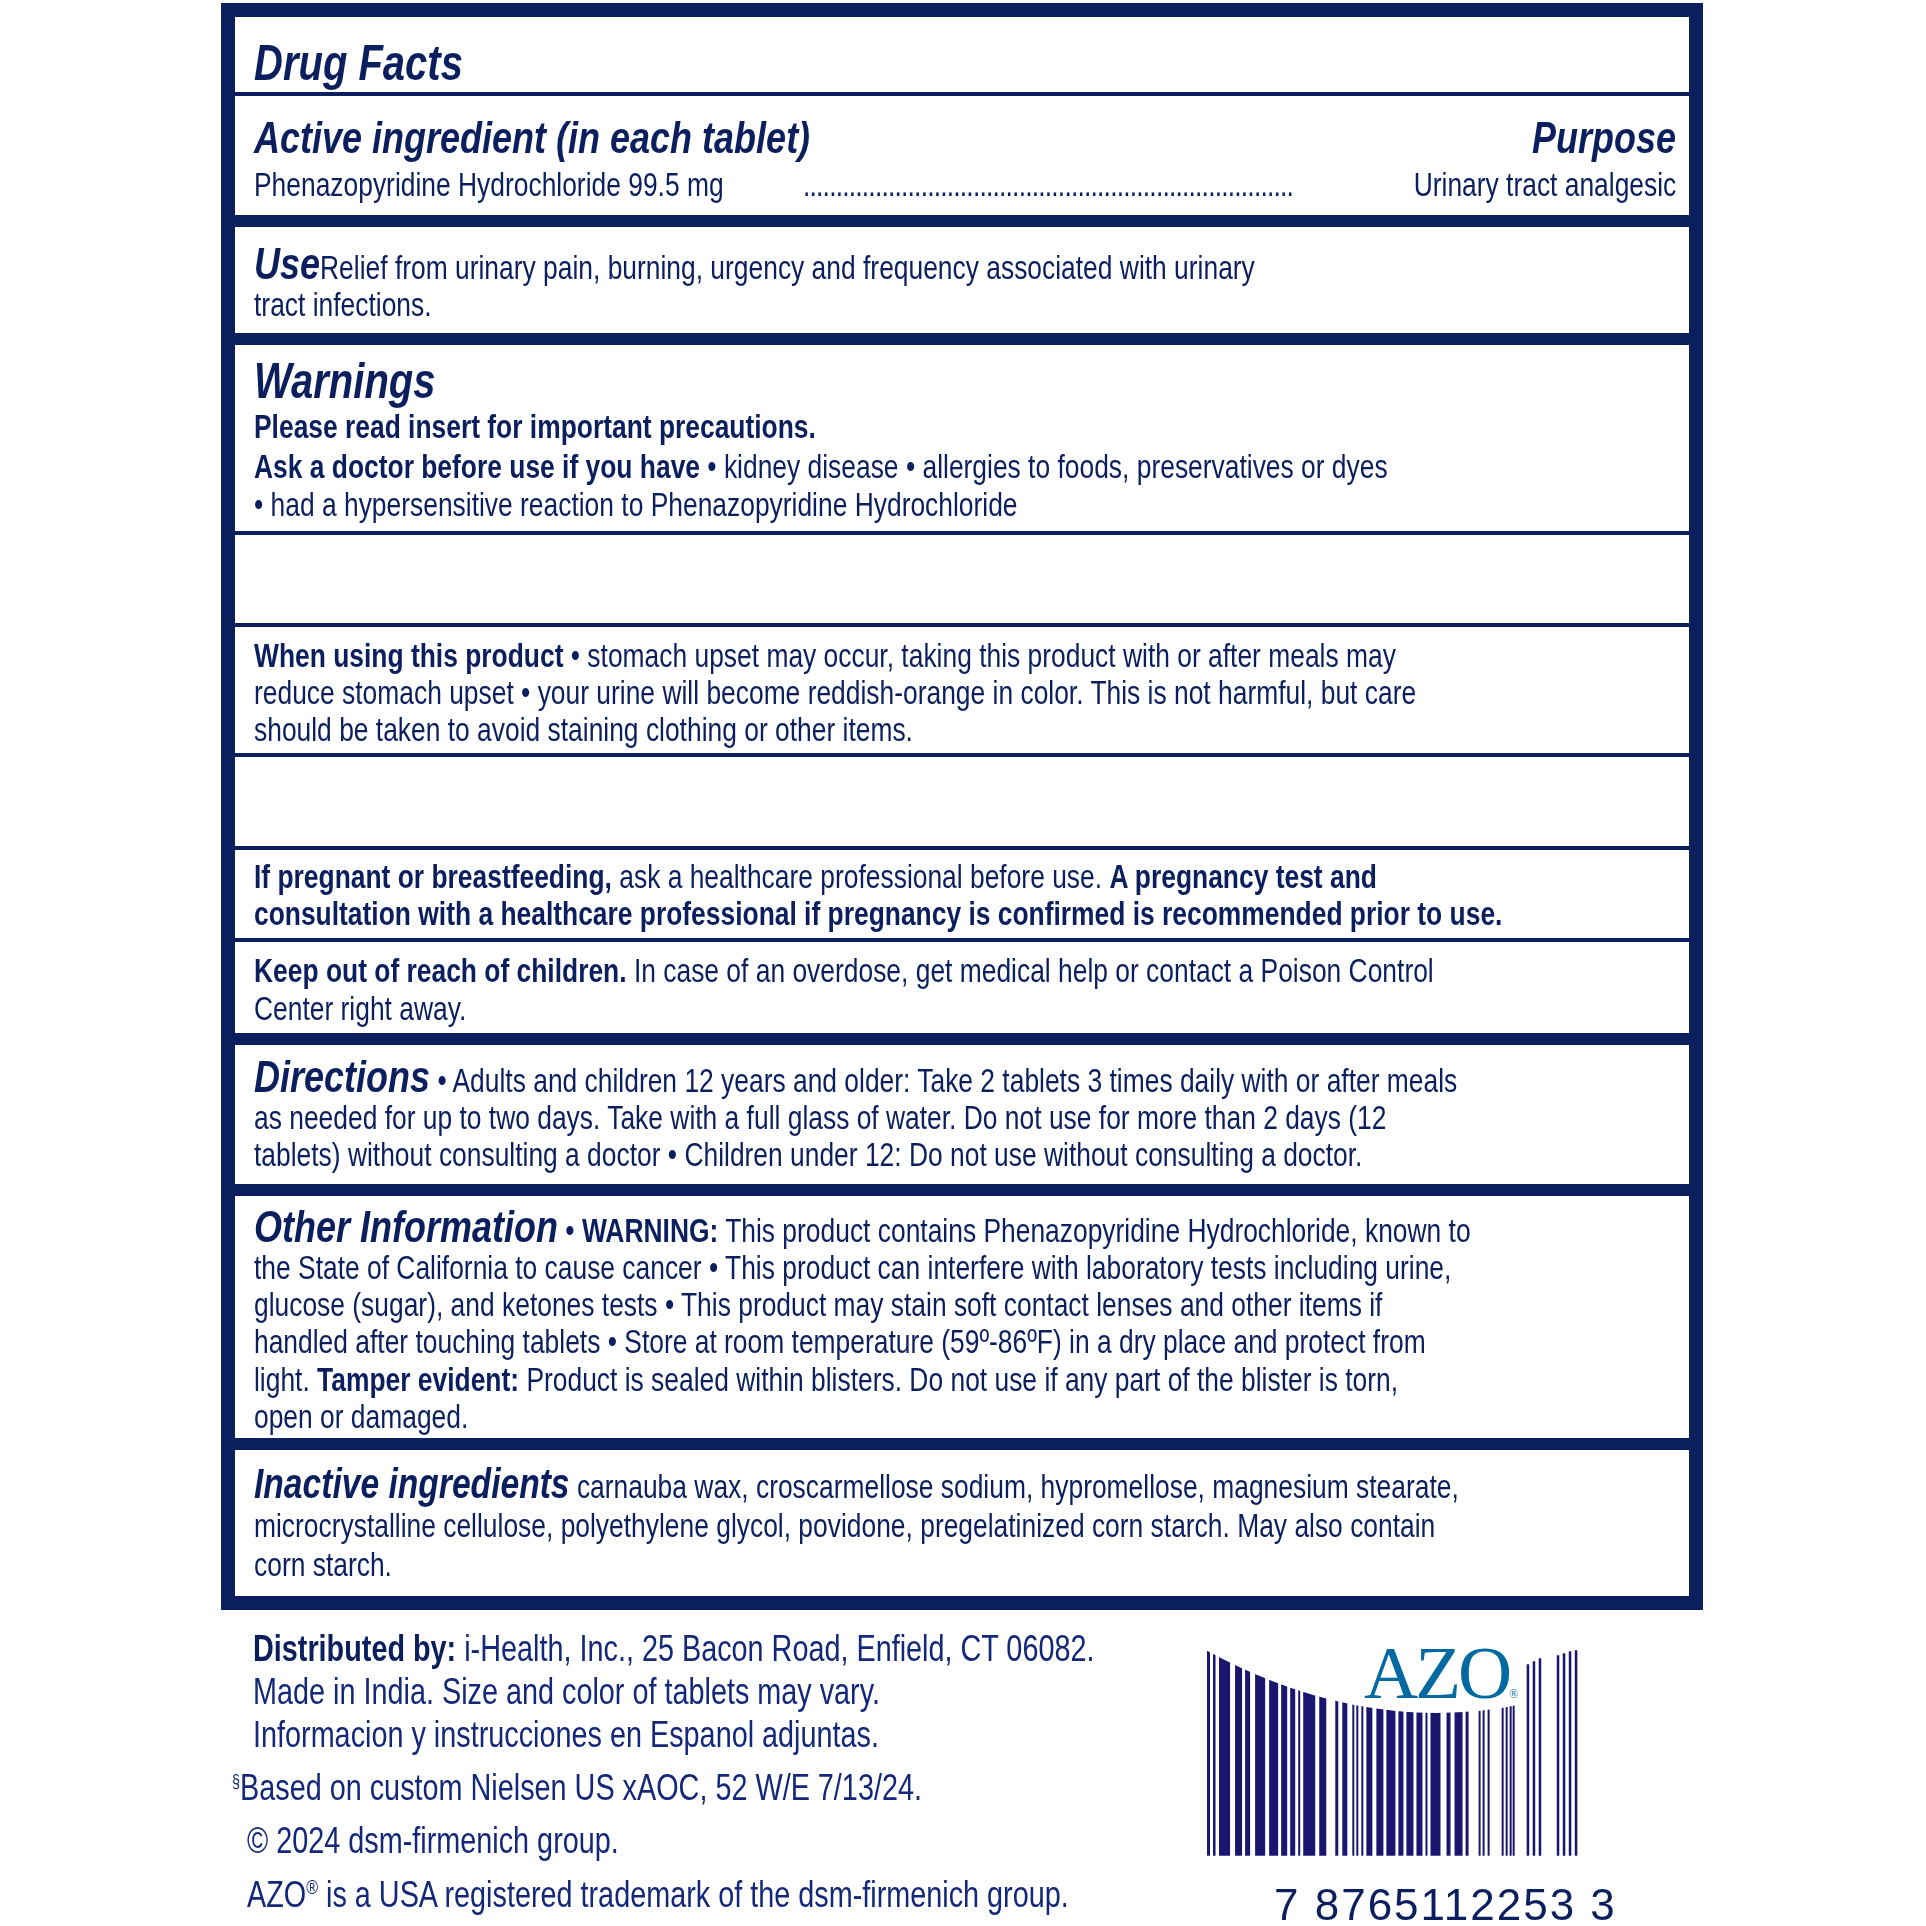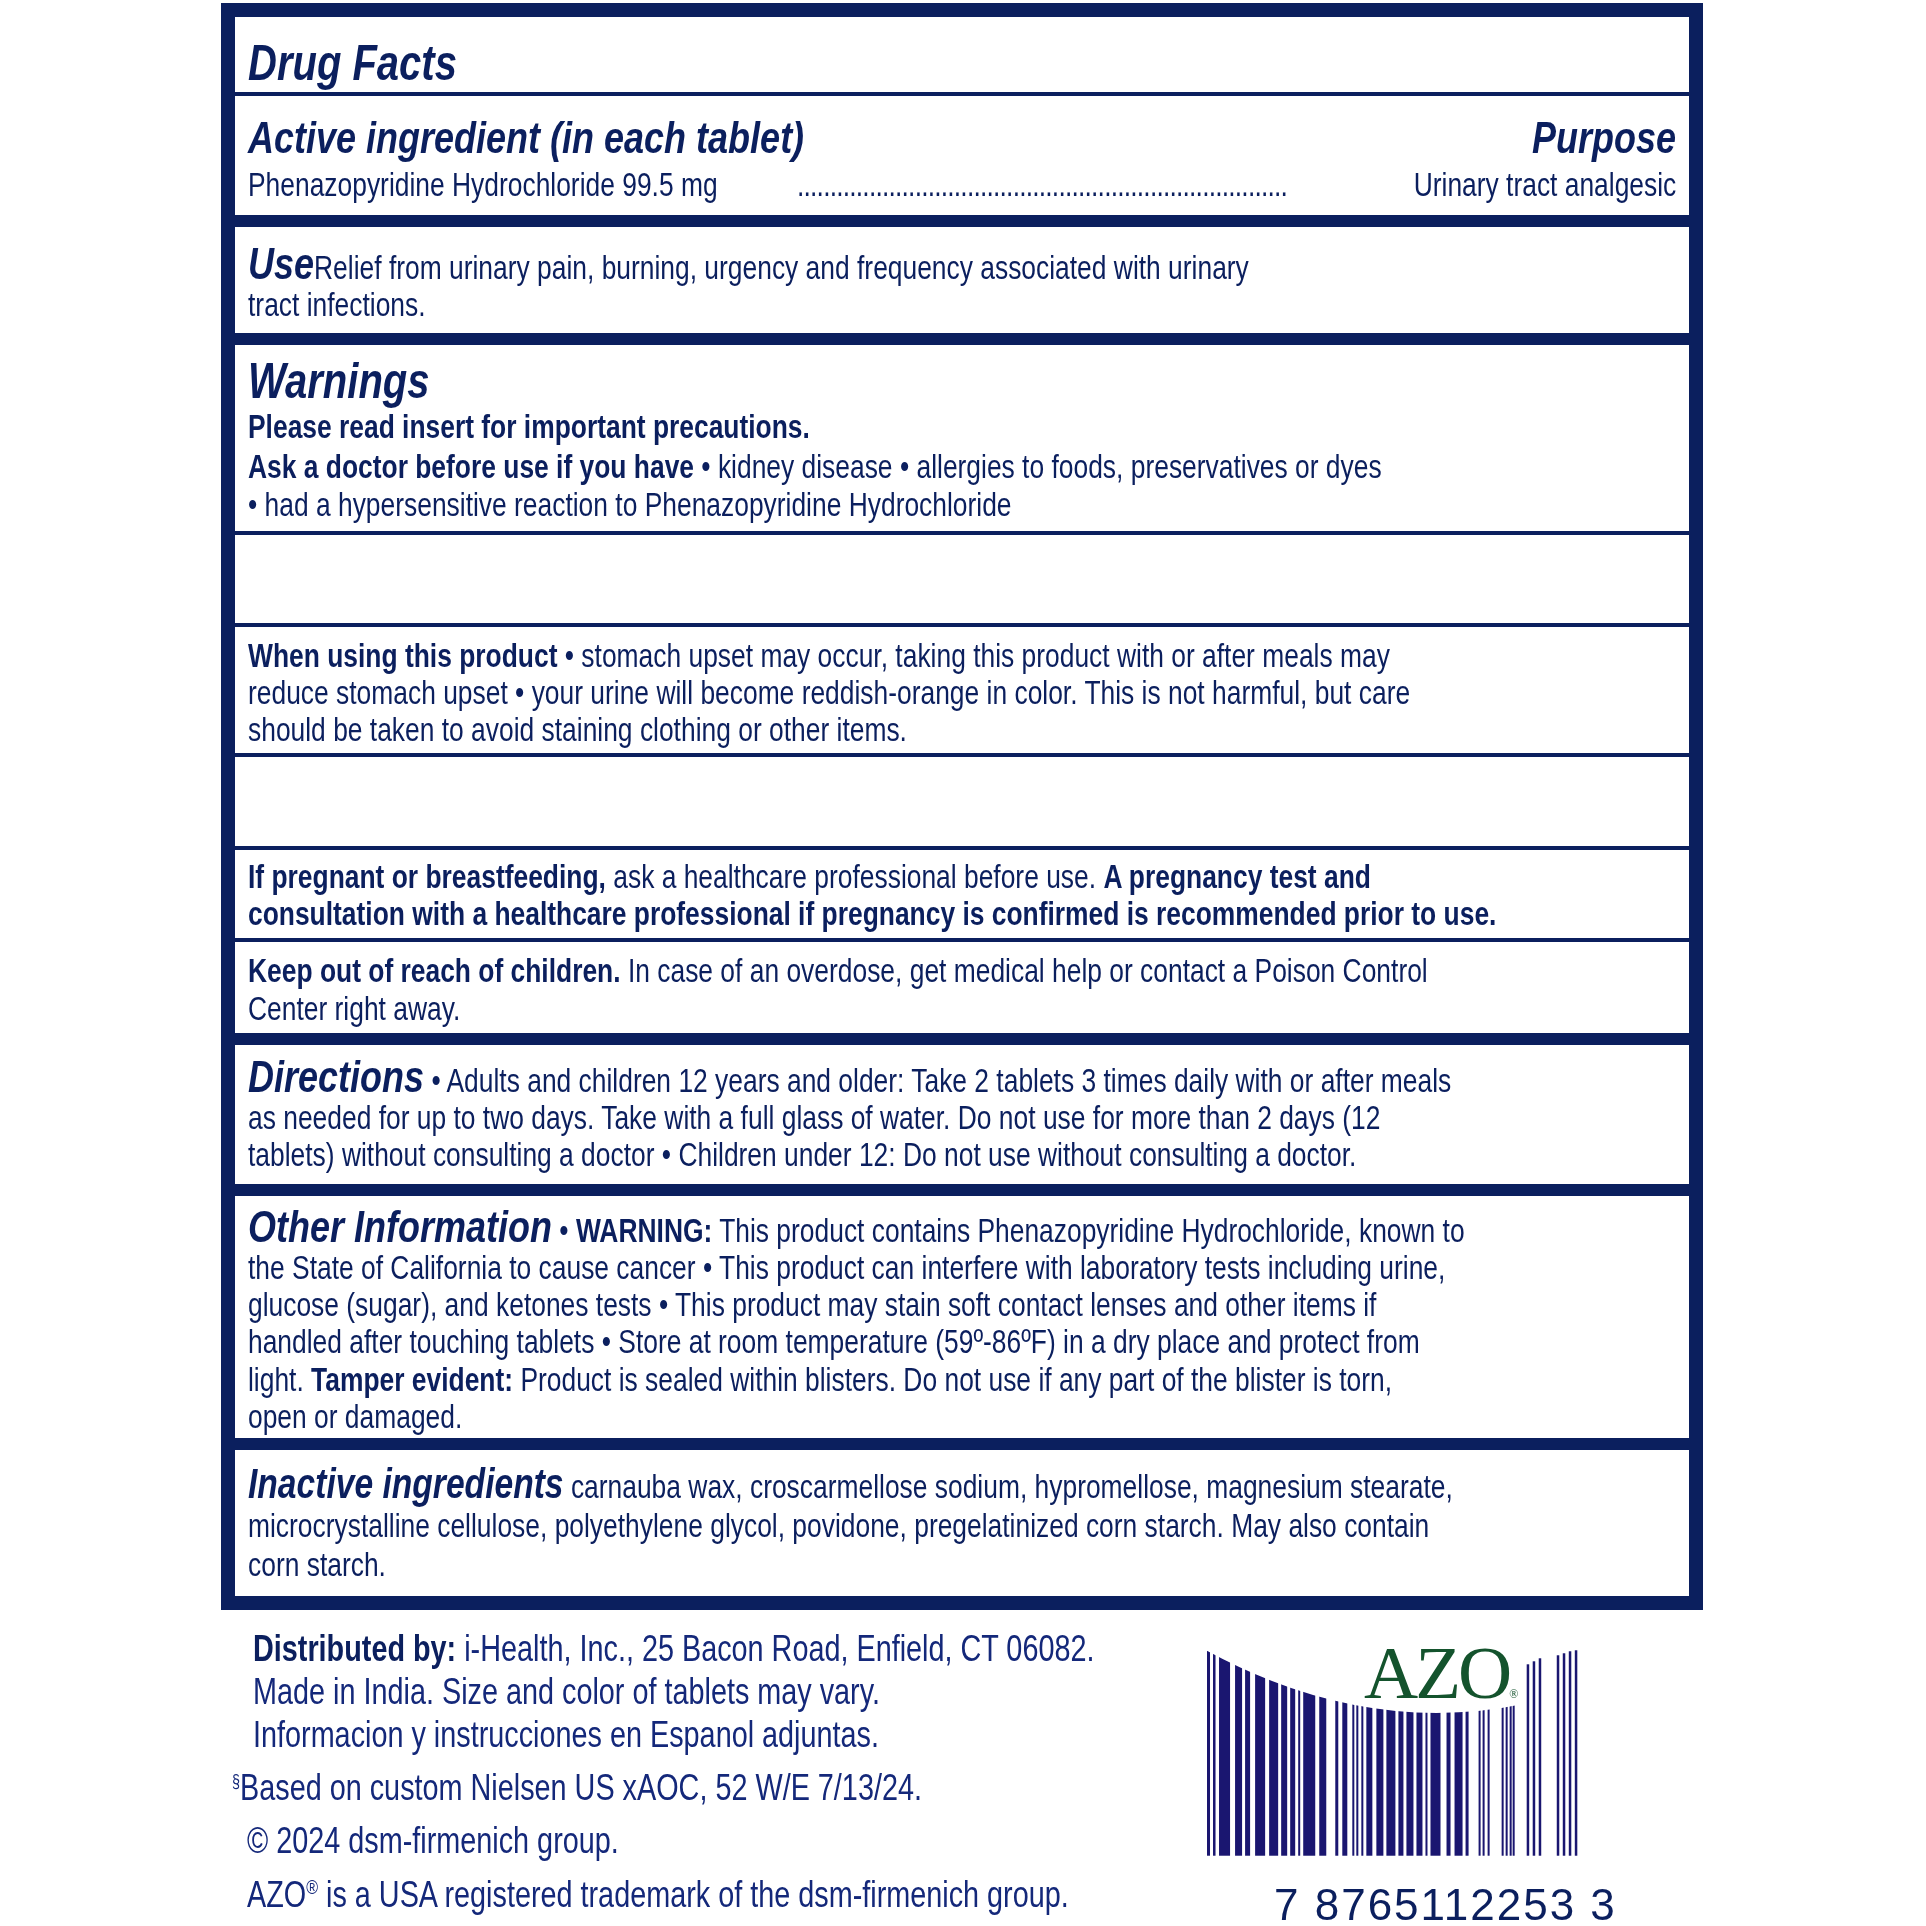--- a/index.html
+++ b/index.html
@@ -1,37 +1,37 @@
 <!DOCTYPE html>
 <html style="font-size:8px"><head>
 <meta charset="utf-8">
 <style>
   html, body { margin:0; padding:0; background:#ffffff; }
   body { width:1926px; height:1926px; position:relative; overflow:hidden;
          font-family:"Liberation Sans", sans-serif; color:#0b1f5e; }
   .panel { position:absolute; left:221px; top:3px; width:1482px; height:1607px;
            box-sizing:border-box; border:14px solid #0b1f5e; background:#fff; }
-  .sec { position:absolute; left:0; right:0; box-sizing:border-box; padding:0 13px 4px 13px; }
+  .sec { position:absolute; left:6px; right:0; box-sizing:border-box; padding:0 13px 4px 13px; }
   .bar-thick { position:absolute; left:0; right:0; height:12px; background:#0b1f5e; }
   .bar-thin { position:absolute; left:0; right:0; height:4px; background:#0b1f5e; }
   .line { position:absolute; left:13px; white-space:nowrap; font-size:33px; line-height:37px;
           transform:scaleX(0.80); transform-origin:left top; }
   .hd { font-weight:bold; font-style:italic; }
   .b { font-weight:bold; }
   .title { font-size:50px; font-weight:bold; font-style:italic; transform:scaleX(0.80); }
   .sub-hd { font-size:45px; font-weight:bold; font-style:italic; }
   .purpose-hd { position:absolute; right:13px; font-size:45px; font-weight:bold; font-style:italic;
           transform:scaleX(0.80); transform-origin:right top; white-space:nowrap; }
   .purpose-val { position:absolute; right:13px; font-size:33px; transform:scaleX(0.80);
           transform-origin:right top; white-space:nowrap; }
   .dots { position:absolute; font-size:33px; letter-spacing:-1px; overflow:hidden; white-space:nowrap; }
   .footer-line { position:absolute; white-space:nowrap; font-size:36px; line-height:40px;
           transform:scaleX(0.80); transform-origin:left top; color:#14287a; }
   .azo-logo { position:absolute; left:1364px; top:1630px; font-family:"Liberation Serif", serif;
-          font-size:75px; color:#14532d; letter-spacing:-3px; }
+          font-size:75px; color:#0369a1; letter-spacing:-3px; }
   .azo-reg { font-size:12px; vertical-align:baseline; }
   .barcode { position:absolute; left:1206px; top:1650px; width:461px; height:211px; }
   .barcode-num { position:absolute; left:1274px; top:1880px; font-size:44px; color:#0b1f5e;
           letter-spacing:2px; white-space:nowrap; }
   .sect-mark { font-size:18px; vertical-align:super; }
 </style>
 </head>
 <body>
 
 <div class="panel">

